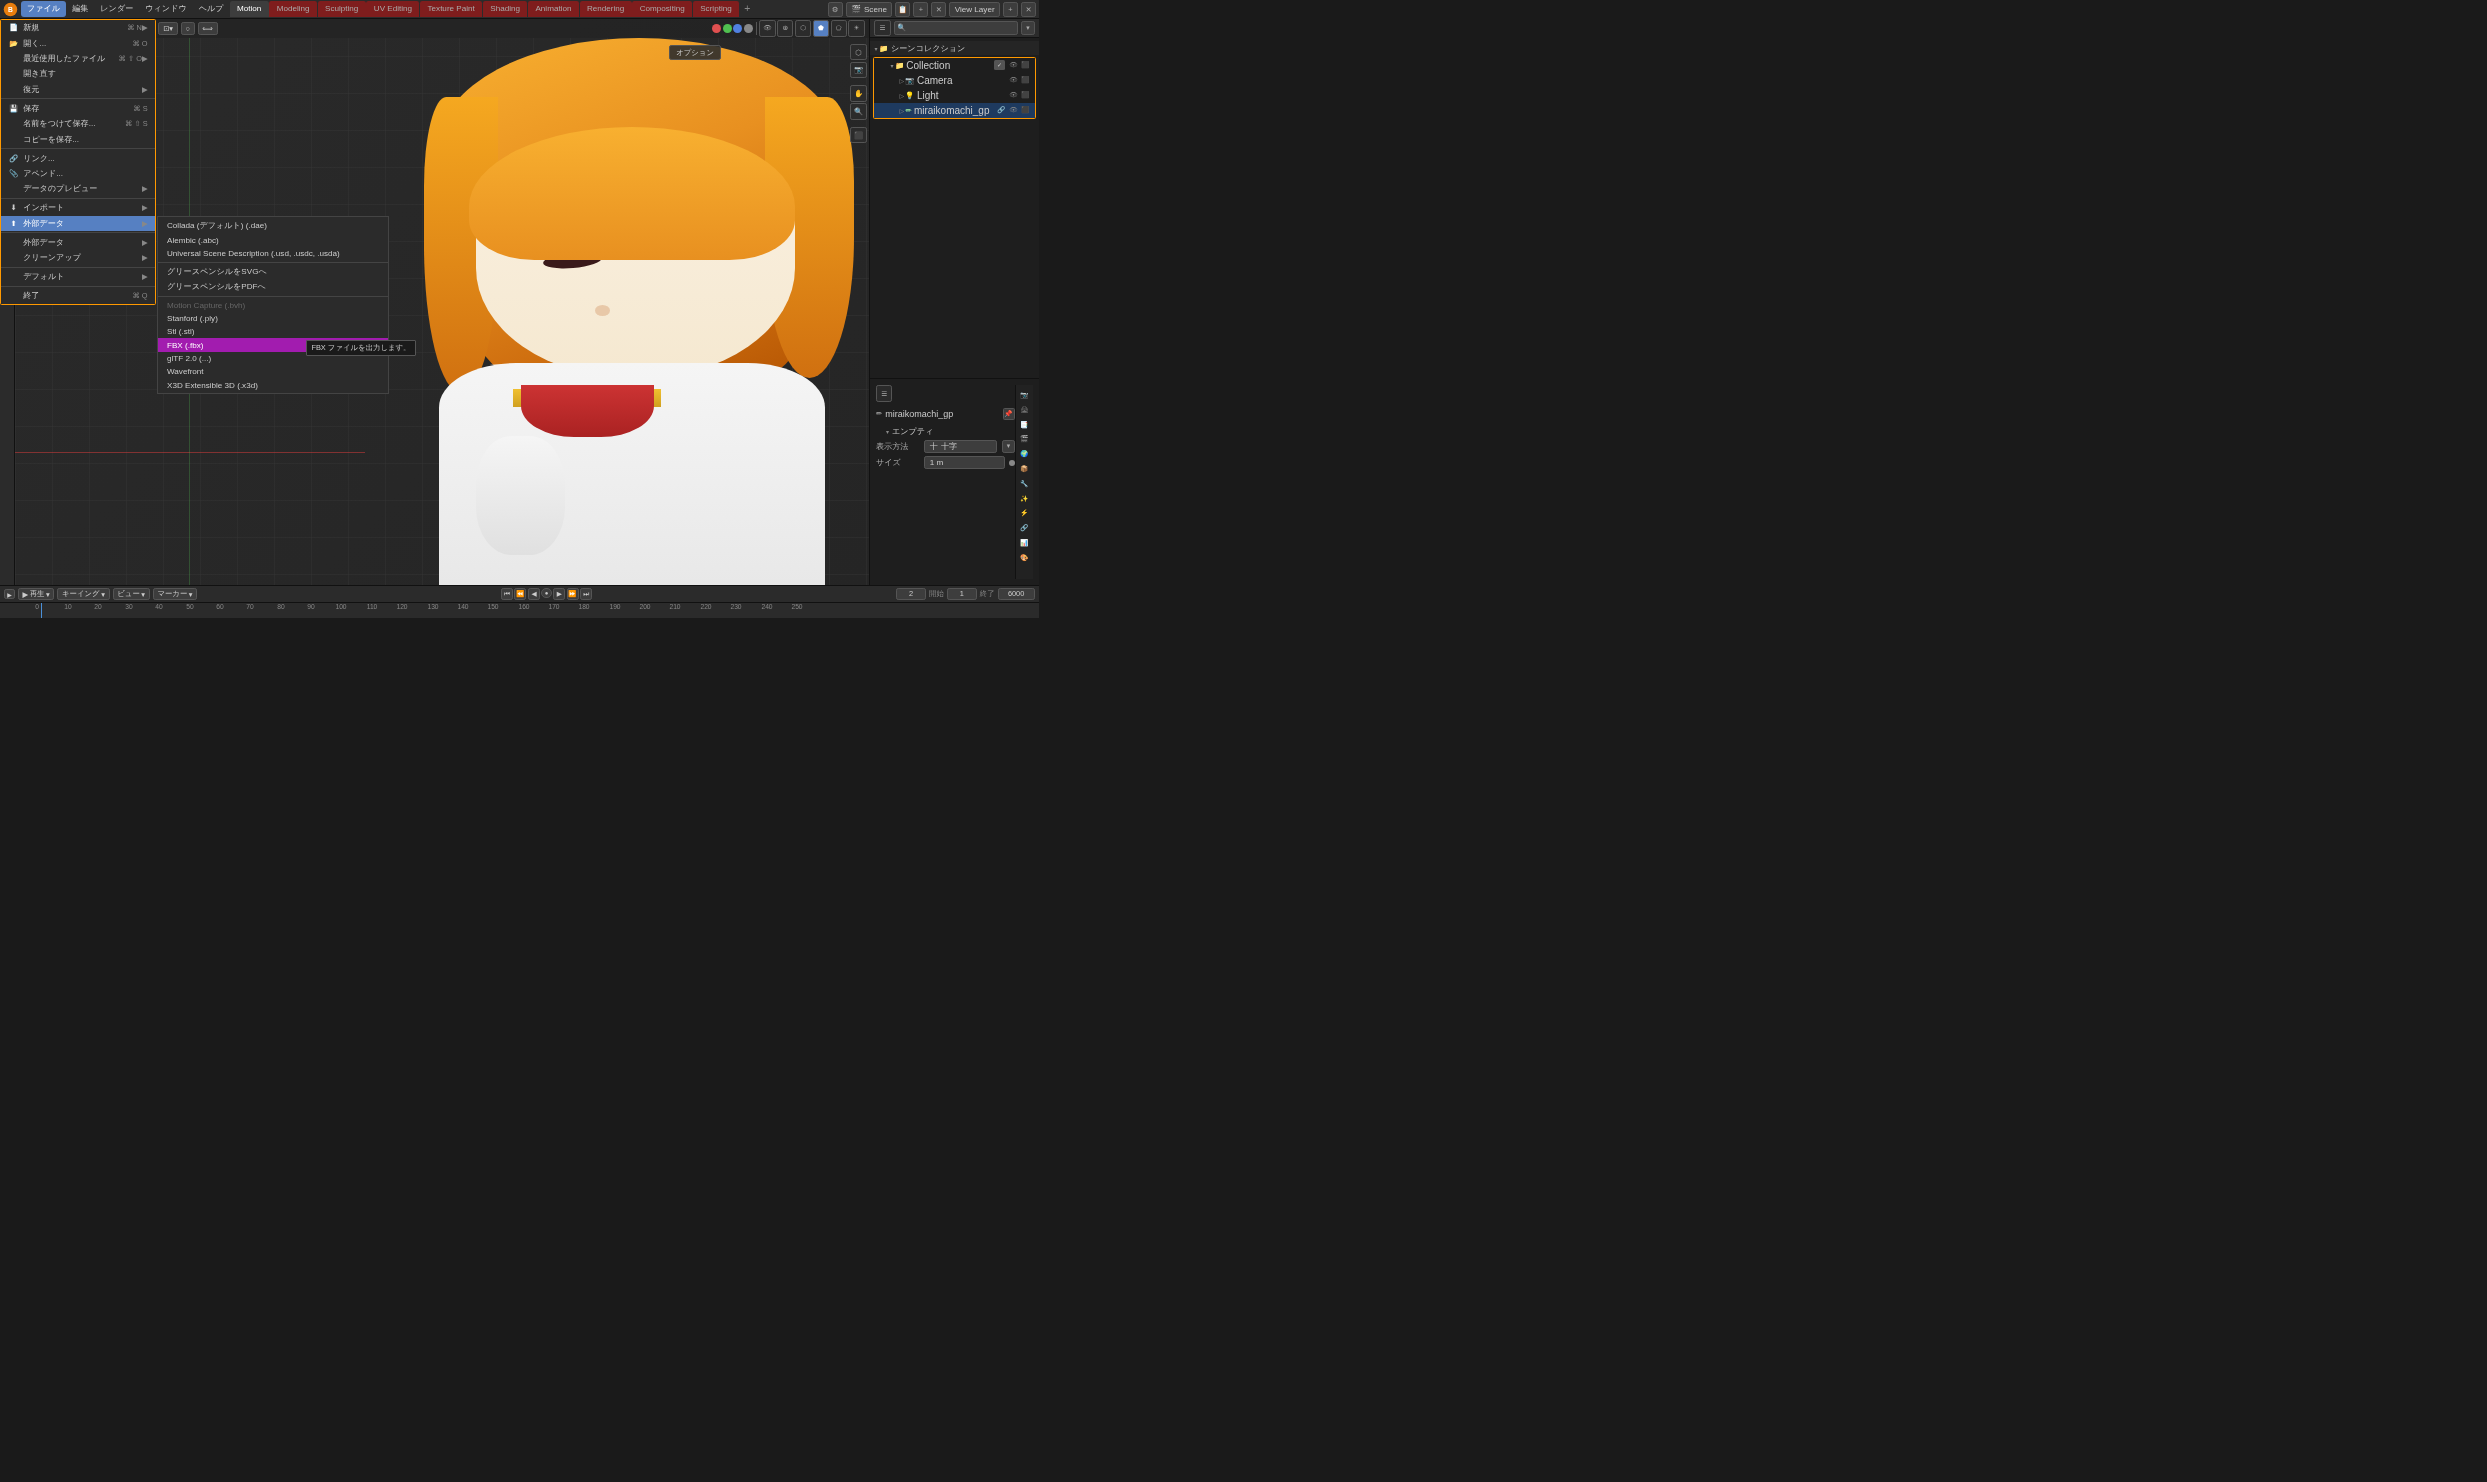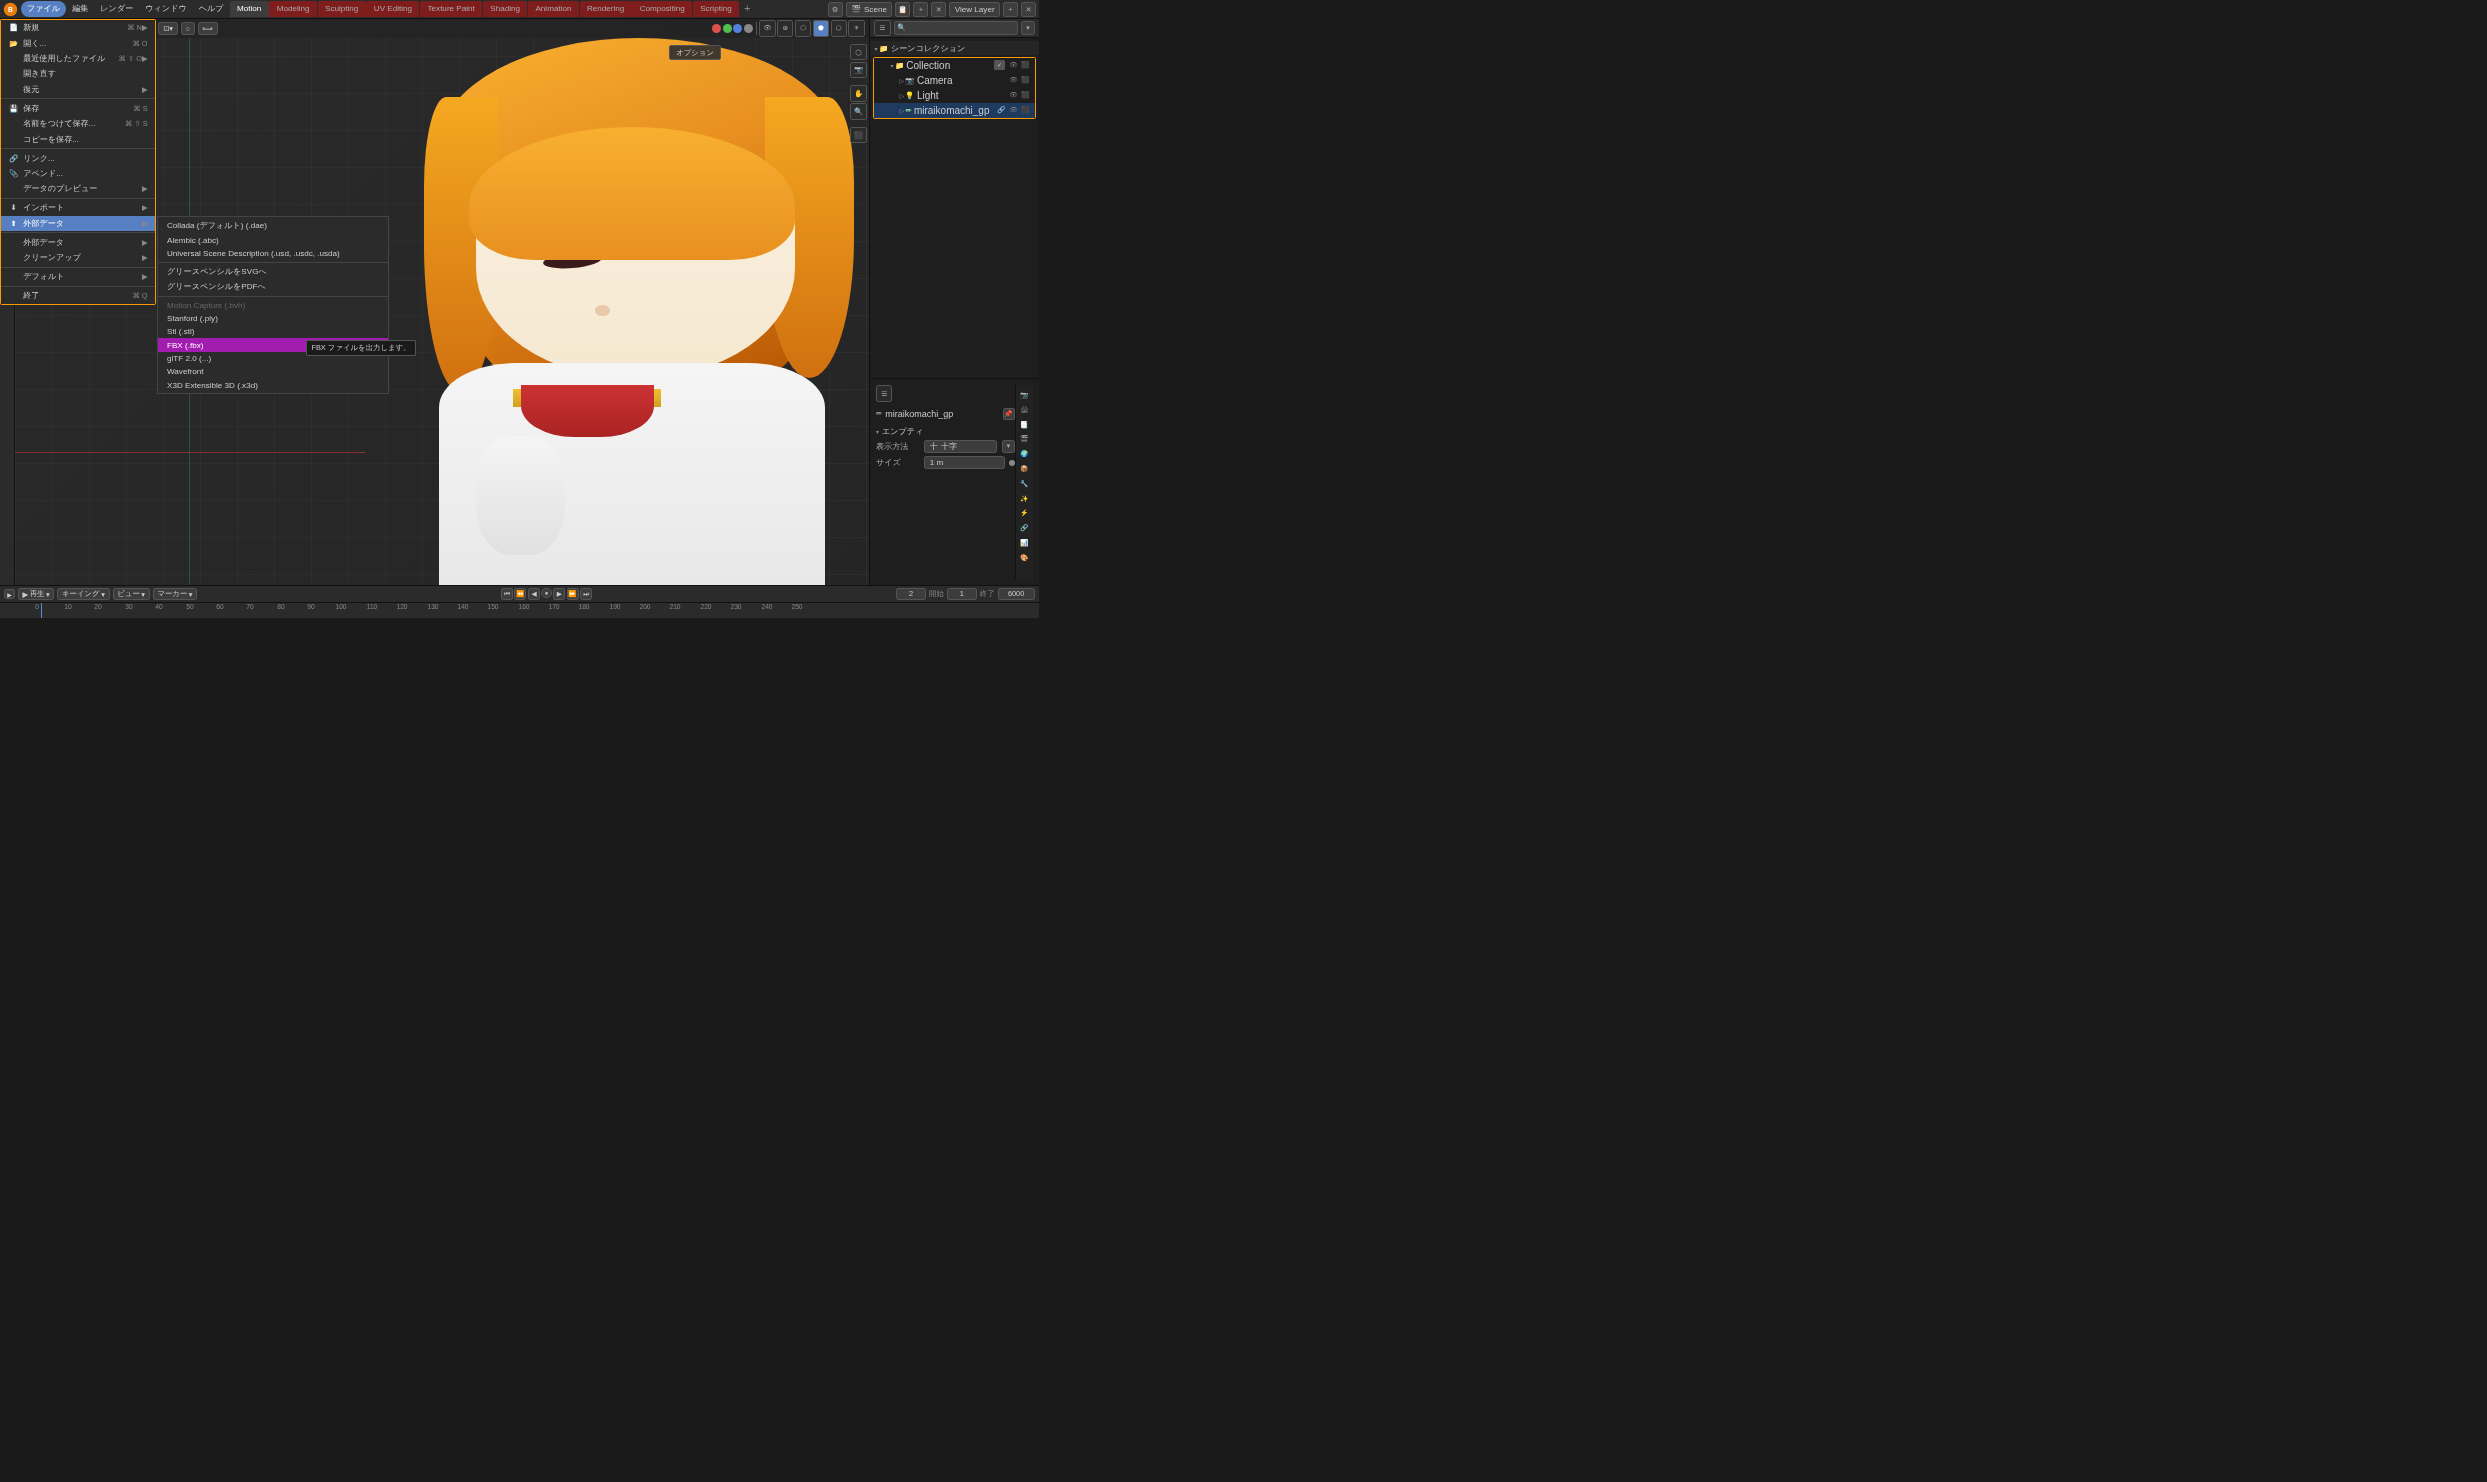--- a/index.html
+++ b/index.html
@@ -27,21 +27,21 @@
     }
     .blender-logo {
       width: 15px;
       height: 15px;
       margin-right: 3px;
       flex-shrink: 0;
     }
     .menu-item {
       padding: 1.5px 6px;
       cursor: pointer;
-      border-radius: 8px;
+      border-radius: 3px;
       white-space: nowrap;
       font-size: 8.1px;
       color: #ccc;
       height: 16.3px;
       display: flex;
       align-items: center;
     }
     .menu-item.active { background: #5680c2; color: #fff; }
     .workspace-tabs {
       display: flex;
@@ -793,21 +793,21 @@
           <div class="prop-header">
             <div class="vp-icon-btn" style="margin-right:3px;">☰</div>
           </div>
 
           <div style="display:flex; align-items:center; margin-bottom:6px; gap:3px;">
             <span style="color:#aaa; font-size:7.4px;">✏</span>
             <span style="flex:1; font-size:9px; color:#ccc;">miraikomachi_gp</span>
             <div style="width:12px;height:12px;background:#3d3d3d;border:0.7px solid #555;border-radius:1.5px;display:flex;align-items:center;justify-content:center;cursor:pointer;color:#aaa;font-size:6.7px;">📌</div>
           </div>
 
-          <div style="display:flex; align-items:center; margin-bottom:3px;">
+          <div style="display:flex; align-items:center; margin-bottom:3px;margin-left:10px;">
             <span style="color:#888;font-size:6px;margin-right:3px;">▾</span>
             <span style="font-size:8.1px;color:#ccc;">エンプティ</span>
           </div>
 
           <div class="prop-row">
             <div class="prop-label">表示方法</div>
             <div class="prop-value" style="flex:1;">
               <span>十</span>
               <span style="margin-left:3px;">十字</span>
             </div>

